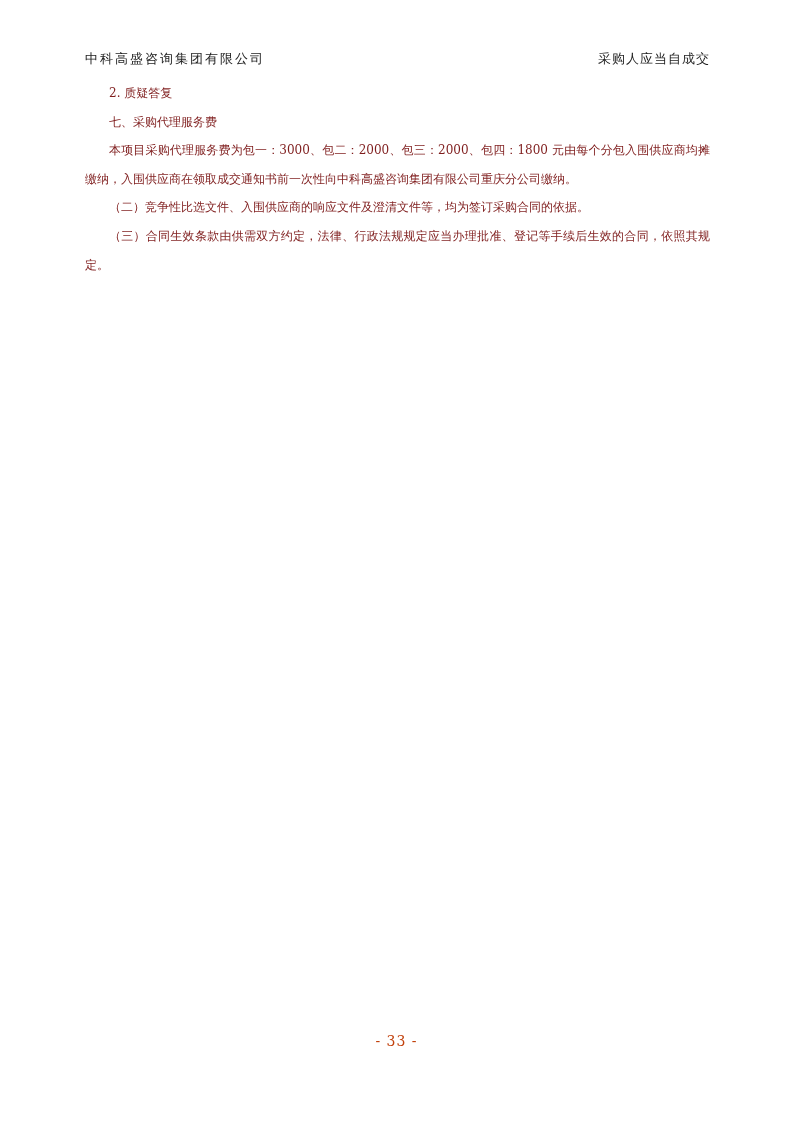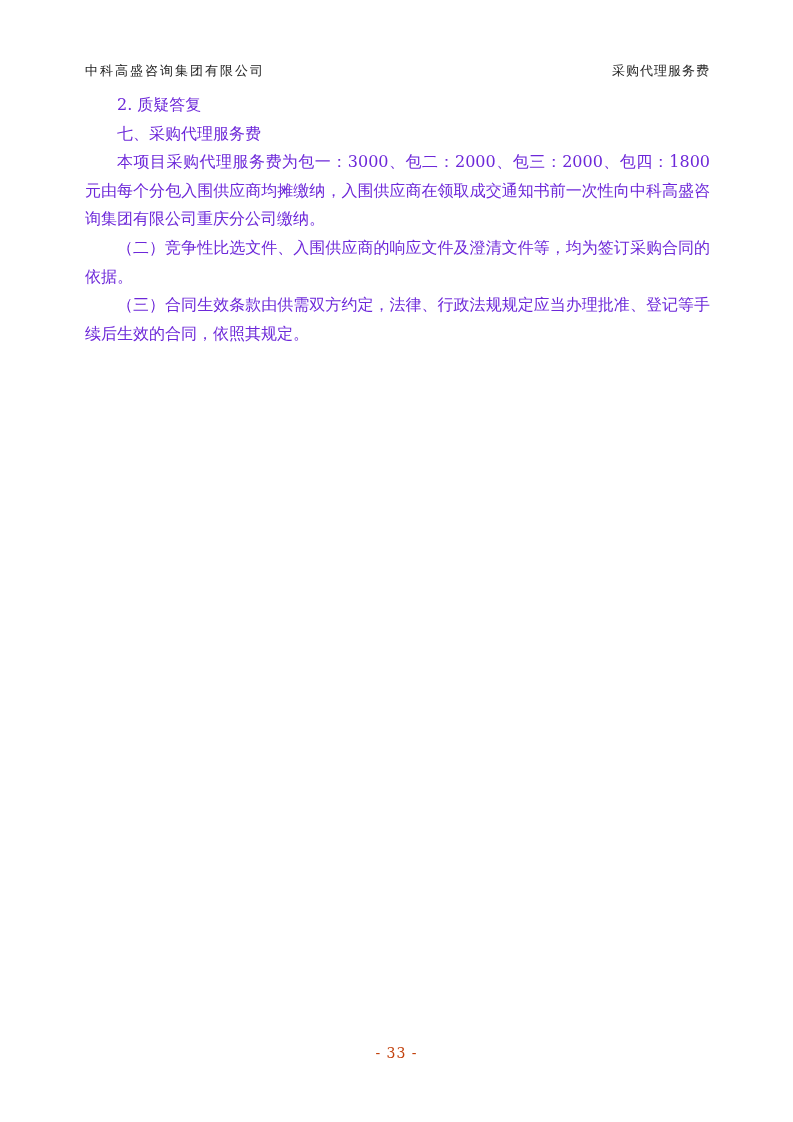--- a/index.html
+++ b/index.html
@@ -9,45 +9,44 @@
     background: #ffffff;
     position: relative;
     font-family: "DejaVu Serif", "Liberation Serif", serif;
     color: #1a1a1a;
     overflow: hidden;
   }
   .page {
     position: absolute;
     inset: 0;
     background: #ffffff;
-    margin-top: 12px;
   }
   .header {
     position: absolute;
     top: 50px;
     left: 85px;
     width: 625px;
     display: flex;
     justify-content: space-between;
     align-items: baseline;
     font-size: 13px;
     letter-spacing: 2px;
     color: #222222;
     white-space: nowrap;
   }
   .header .hdr-right { letter-spacing: 1px; }
   .content {
     position: absolute;
     top: 79px;
     left: 85px;
     width: 625px;
-    font-size: 16px;
+    font-size: 12px;
     line-height: 28.6px;
     text-align: justify;
-    color: #6d28d9;
+    color: #7f1d1d;
   }
   .content p {
     margin: 0;
     text-indent: 2em;
   }
   .footer {
     position: absolute;
     top: 1033px;
     left: 0;
     width: 793px;
@@ -57,21 +56,21 @@
     letter-spacing: 1px;
   }
 </style>
 </head>
 <body>
 
 <div class="page">
 
   <div class="header">
     <span class="hdr-left">中科高盛咨询集团有限公司</span>
-    <span class="hdr-right">采购代理服务费</span>
+    <span class="hdr-right">采购人应当自成交</span>
   </div>
 
   <div class="content" id="doc-content">
       <p>2. 质疑答复</p>
       <p>七、采购代理服务费</p>
       <p>本项目采购代理服务费为包一：3000、包二：2000、包三：2000、包四：1800 元由每个分包入围供应商均摊缴纳，入围供应商在领取成交通知书前一次性向中科高盛咨询集团有限公司重庆分公司缴纳。</p>
       <p>（二）竞争性比选文件、入围供应商的响应文件及澄清文件等，均为签订采购合同的依据。</p>
       <p>（三）合同生效条款由供需双方约定，法律、行政法规规定应当办理批准、登记等手续后生效的合同，依照其规定。</p>
     </div>
 

